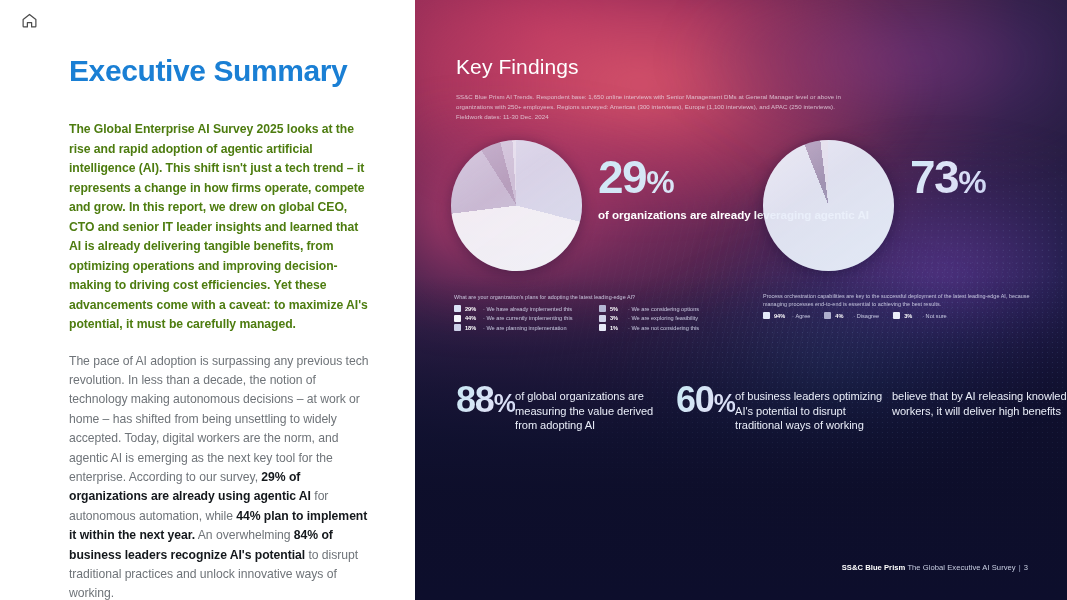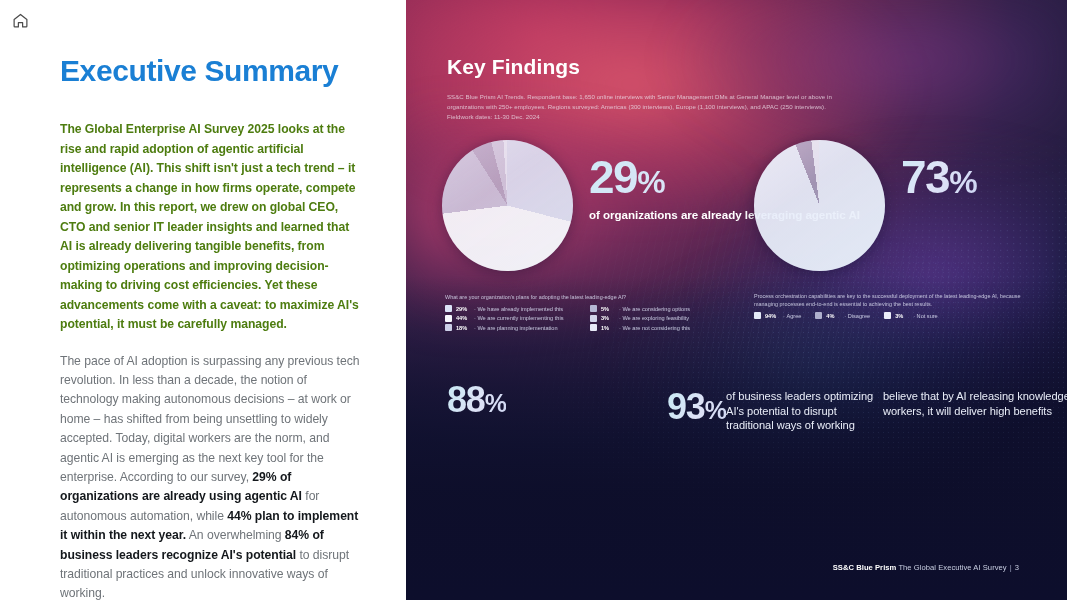--- a/index.html
+++ b/index.html
@@ -2,21 +2,21 @@
 <html><head>
 <meta charset="utf-8">
 <style>
   * { box-sizing: border-box; margin: 0; padding: 0; }
   html, body {
     width: 1067px; height: 600px;
     font-family: "Liberation Sans", sans-serif;
     background: #ffffff;
     overflow: hidden;
   }
-  .page { position: relative; width: 868px; height: 600px; display: flex; }
+  .page { position: relative; width: 868px; height: 600px; display: flex; padding-left: 9px; }
 
   
   .left-pane {
     position: relative;
     width: 406px; height: 600px;
     background: #ffffff;
     flex: 0 0 406px;
   }
   .home-icon {
     position: absolute; left: 12px; top: 12px;
@@ -100,21 +100,21 @@
   .bg-streaks {
     background: repeating-linear-gradient(102deg, rgba(190,215,255,0.055) 0px, rgba(190,215,255,0.055) 1px, rgba(0,0,0,0) 1px, rgba(0,0,0,0) 7px);
     -webkit-mask-image: radial-gradient(70% 38% at 58% 56%, rgba(0,0,0,0.8) 0%, rgba(0,0,0,0) 75%);
             mask-image: radial-gradient(70% 38% at 58% 56%, rgba(0,0,0,0.8) 0%, rgba(0,0,0,0) 75%);
   }
 
   .rp-content { position: relative; z-index: 5; width: 100%; height: 100%; }
 
   .kf-title {
     position: absolute; left: 41px; top: 55px;
-    font-size: 21px; font-weight: bold; color: #ffffff;
+    font-size: 21px; font-weight: normal; color: #ffffff;
     letter-spacing: 0.1px;
   }
   .kf-sub {
     position: absolute; left: 41px; top: 92px; width: 400px;
     font-size: 6.1px; line-height: 10.1px;
     color: rgba(236,222,232,0.78);
     letter-spacing: 0.06px;
   }
 
   
@@ -182,21 +182,21 @@
   .legend-col { display: flex; flex-direction: column; gap: 2.5px; }
   .lg1 .legend-col:first-child { width: 145px; }
   .lg2 .legend-col { margin-right: 14px; }
   .legend-row { display: flex; align-items: center; gap: 4px; }
   .sw { width: 7px; height: 7px; border-radius: 1px; flex: 0 0 7px; }
   .lg-pct { font-size: 5.6px; font-weight: bold; color: #ffffff; min-width: 14px; }
   .lg-txt { font-size: 5.6px; color: rgba(221,225,245,0.85); white-space: nowrap; }
 
   
   .trio { position: absolute; top: 382px; display: flex; }
-  .trio-item { width: 218px; align-items: center; }
+  .trio-item { width: 218px; }
   .t1 { left: 41px; } .t2 { left: 261px; } .t3 { left: 477px; }
   .trio-num {
     font-size: 36px; font-weight: bold; line-height: 1;
     letter-spacing: -1.2px;
     background: linear-gradient(120deg, #c7e9f4 0%, #dde2f6 55%, #cfd7f3 100%);
     -webkit-background-clip: text; background-clip: text;
     color: transparent; -webkit-text-fill-color: transparent;
   }
   .trio-num .pct { font-size: 25px; letter-spacing: -0.8px; }
   .trio-cap {
@@ -337,23 +337,24 @@
               <span class="sw" style="background:#eceefa"></span>
               <span class="lg-pct">3%</span>
               <span class="lg-txt">·&nbsp;<span>Not sure</span></span>
             </div>
           </div>
         </div>
       </div>
 
       <div class="trio trio-item t1">
         <div class="trio-num"><span>88</span><span class="pct">%</span></div>
+        <div class="trio-cap">of global organizations are measuring the value derived from adopting AI</div>
       </div>
       <div class="trio trio-item t2">
-        <div class="trio-num"><span>93</span><span class="pct">%</span></div>
+        <div class="trio-num"><span>60</span><span class="pct">%</span></div>
         <div class="trio-cap">of business leaders optimizing AI's potential to disrupt traditional ways of working</div>
       </div>
       <div class="trio trio-item t3">
         <div class="trio-cap">believe that by AI releasing knowledge workers, it will deliver high benefits</div>
       </div>
 
       <div class="footer">
         <b>SS&amp;C Blue Prism</b><span> The Global Executive AI Survey</span><span class="sep">|</span><span>3</span>
       </div>
 

